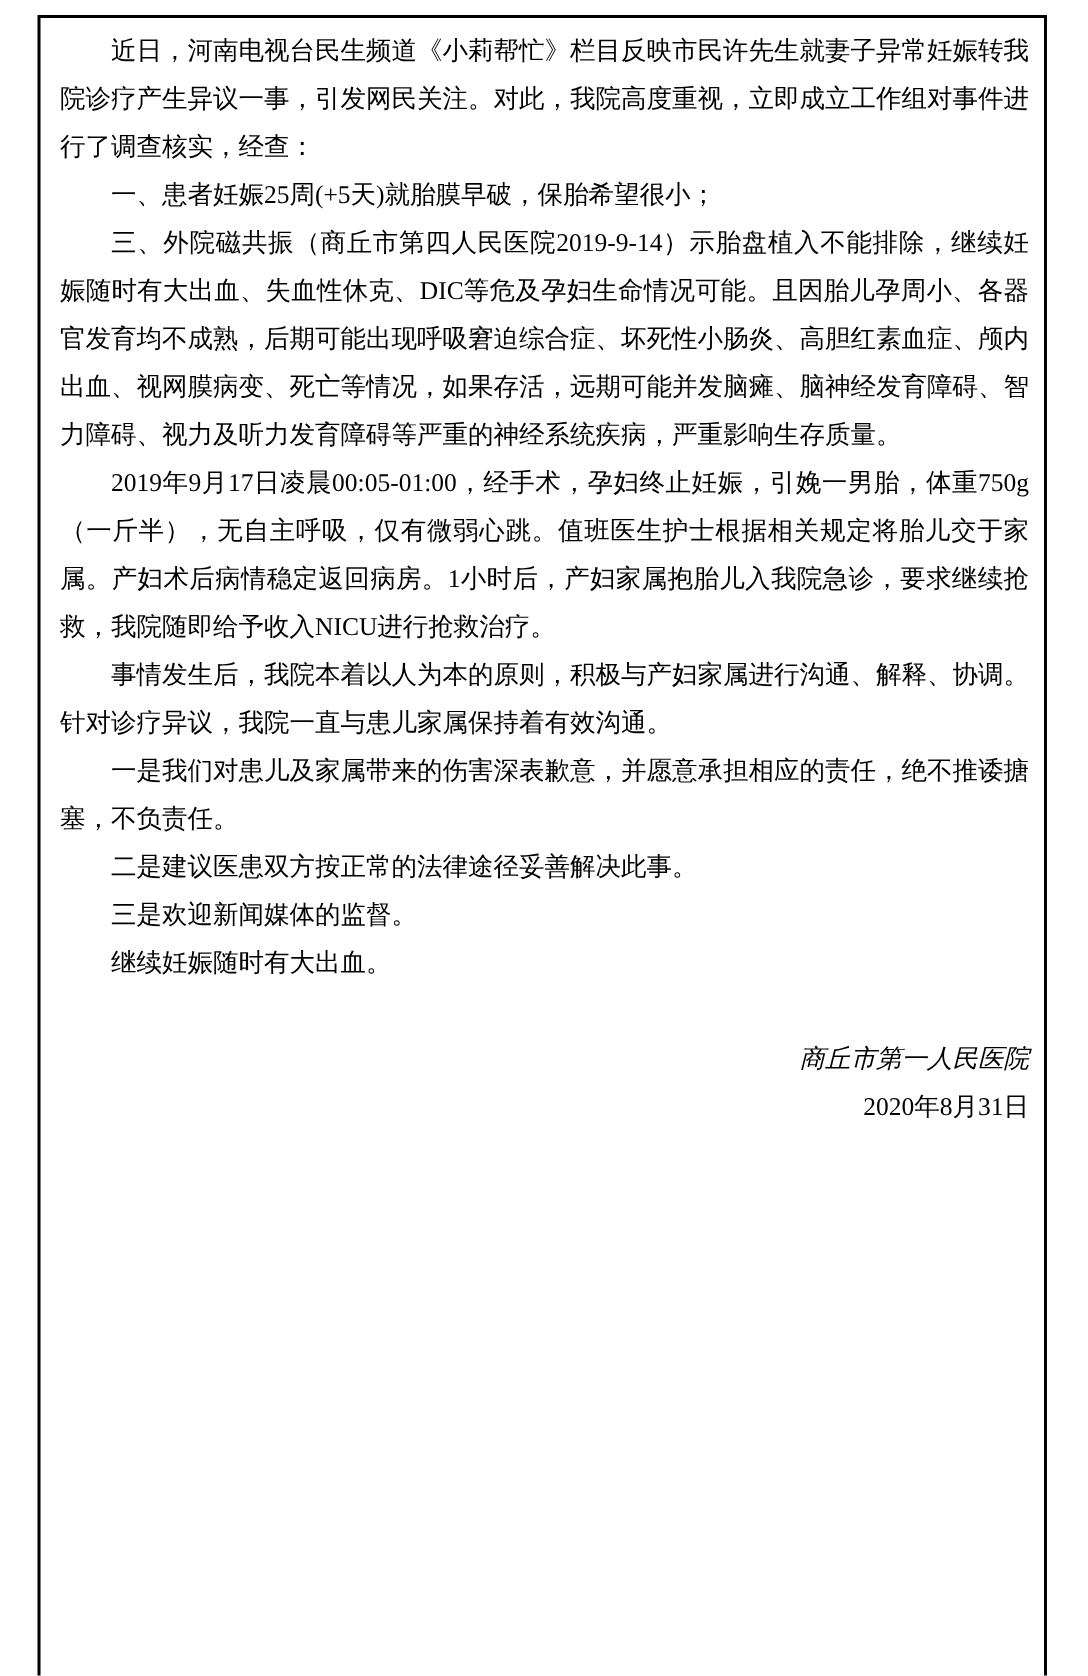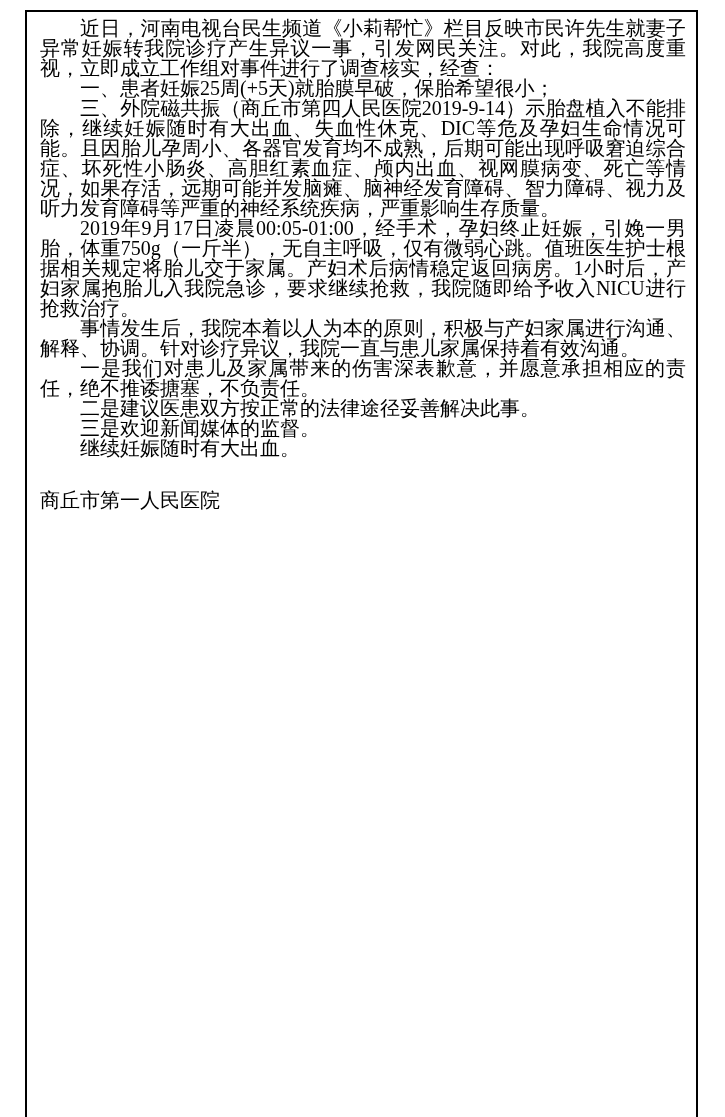--- a/index.html
+++ b/index.html
@@ -25,35 +25,36 @@
     width: 673px;
     height: 1300px; 
     border: 2px solid #000000;
     box-sizing: border-box;
   }
   .content {
     position: absolute;
     left: 40px;
     top: 18px;
     width: 646px;
-    font-size: 20px;
-    line-height: 20px;
+    font-size: 17px;
+    line-height: 32px;
     text-align: justify;
     letter-spacing: 0;
   }
   .content p {
     margin: 0;
     padding: 0;
     text-indent: 2em;
   }
   .signature {
     text-indent: 0 !important;
-    text-align: left;
+    text-align: right;
     margin-top: 32px !important;
     padding-right: 0px;
+    font-style: italic;
   }
   .doc-date {
     text-indent: 0 !important;
     text-align: right;
     padding-right: 20px;
   }
 </style>
 </head>
 <body>
 
@@ -63,14 +64,15 @@
     <p>近日，河南电视台民生频道《小莉帮忙》栏目反映市民许先生就妻子异常妊娠转我院诊疗产生异议一事，引发网民关注。对此，我院高度重视，立即成立工作组对事件进行了调查核实，经查：</p>
     <p>一、患者妊娠25周(+5天)就胎膜早破，保胎希望很小；</p>
     <p>三、外院磁共振（商丘市第四人民医院2019-9-14）示胎盘植入不能排除，继续妊娠随时有大出血、失血性休克、DIC等危及孕妇生命情况可能。且因胎儿孕周小、各器官发育均不成熟，后期可能出现呼吸窘迫综合症、坏死性小肠炎、高胆红素血症、颅内出血、视网膜病变、死亡等情况，如果存活，远期可能并发脑瘫、脑神经发育障碍、智力障碍、视力及听力发育障碍等严重的神经系统疾病，严重影响生存质量。</p>
     <p>2019年9月17日凌晨00:05-01:00，经手术，孕妇终止妊娠，引娩一男胎，体重750g（一斤半），无自主呼吸，仅有微弱心跳。值班医生护士根据相关规定将胎儿交于家属。产妇术后病情稳定返回病房。1小时后，产妇家属抱胎儿入我院急诊，要求继续抢救，我院随即给予收入NICU进行抢救治疗。</p>
     <p>事情发生后，我院本着以人为本的原则，积极与产妇家属进行沟通、解释、协调。针对诊疗异议，我院一直与患儿家属保持着有效沟通。</p>
     <p>一是我们对患儿及家属带来的伤害深表歉意，并愿意承担相应的责任，绝不推诿搪塞，不负责任。</p>
     <p>二是建议医患双方按正常的法律途径妥善解决此事。</p>
     <p>三是欢迎新闻媒体的监督。</p>
     <p>继续妊娠随时有大出血。</p>
     <p class="signature">商丘市第一人民医院</p>
+    <p class="doc-date">2020年8月31日</p>
   </div>
 </div>
 
 </body></html>

